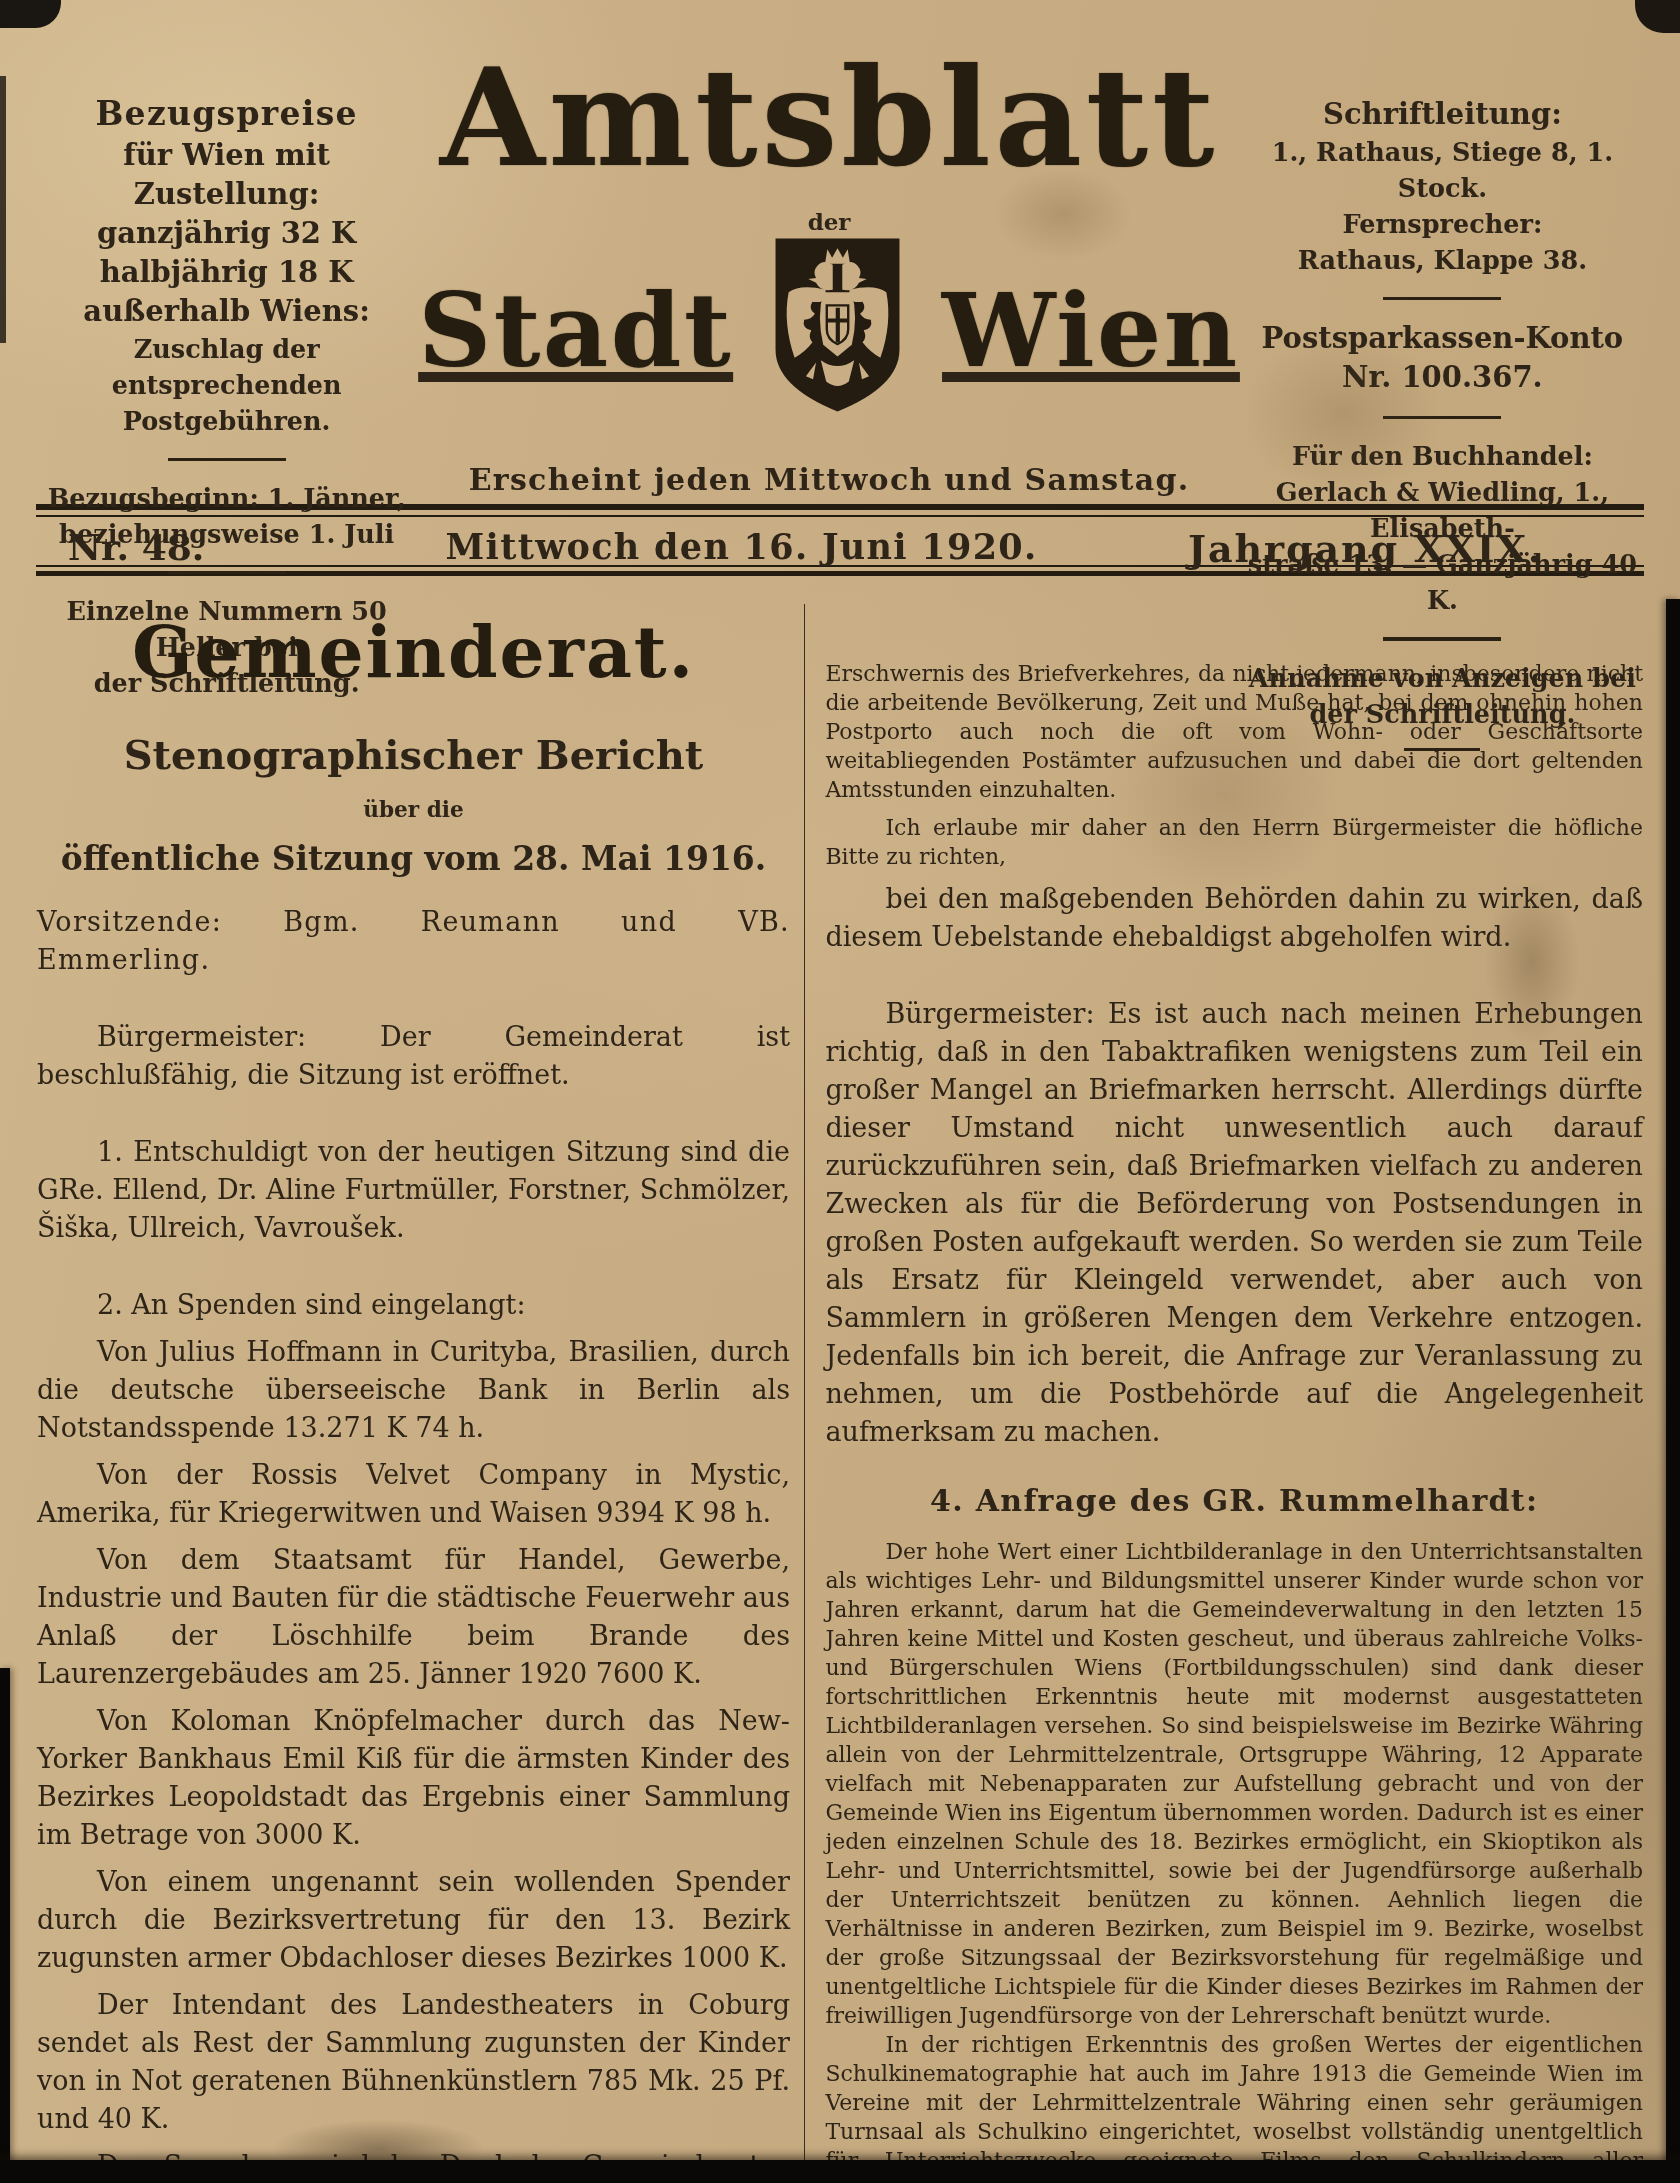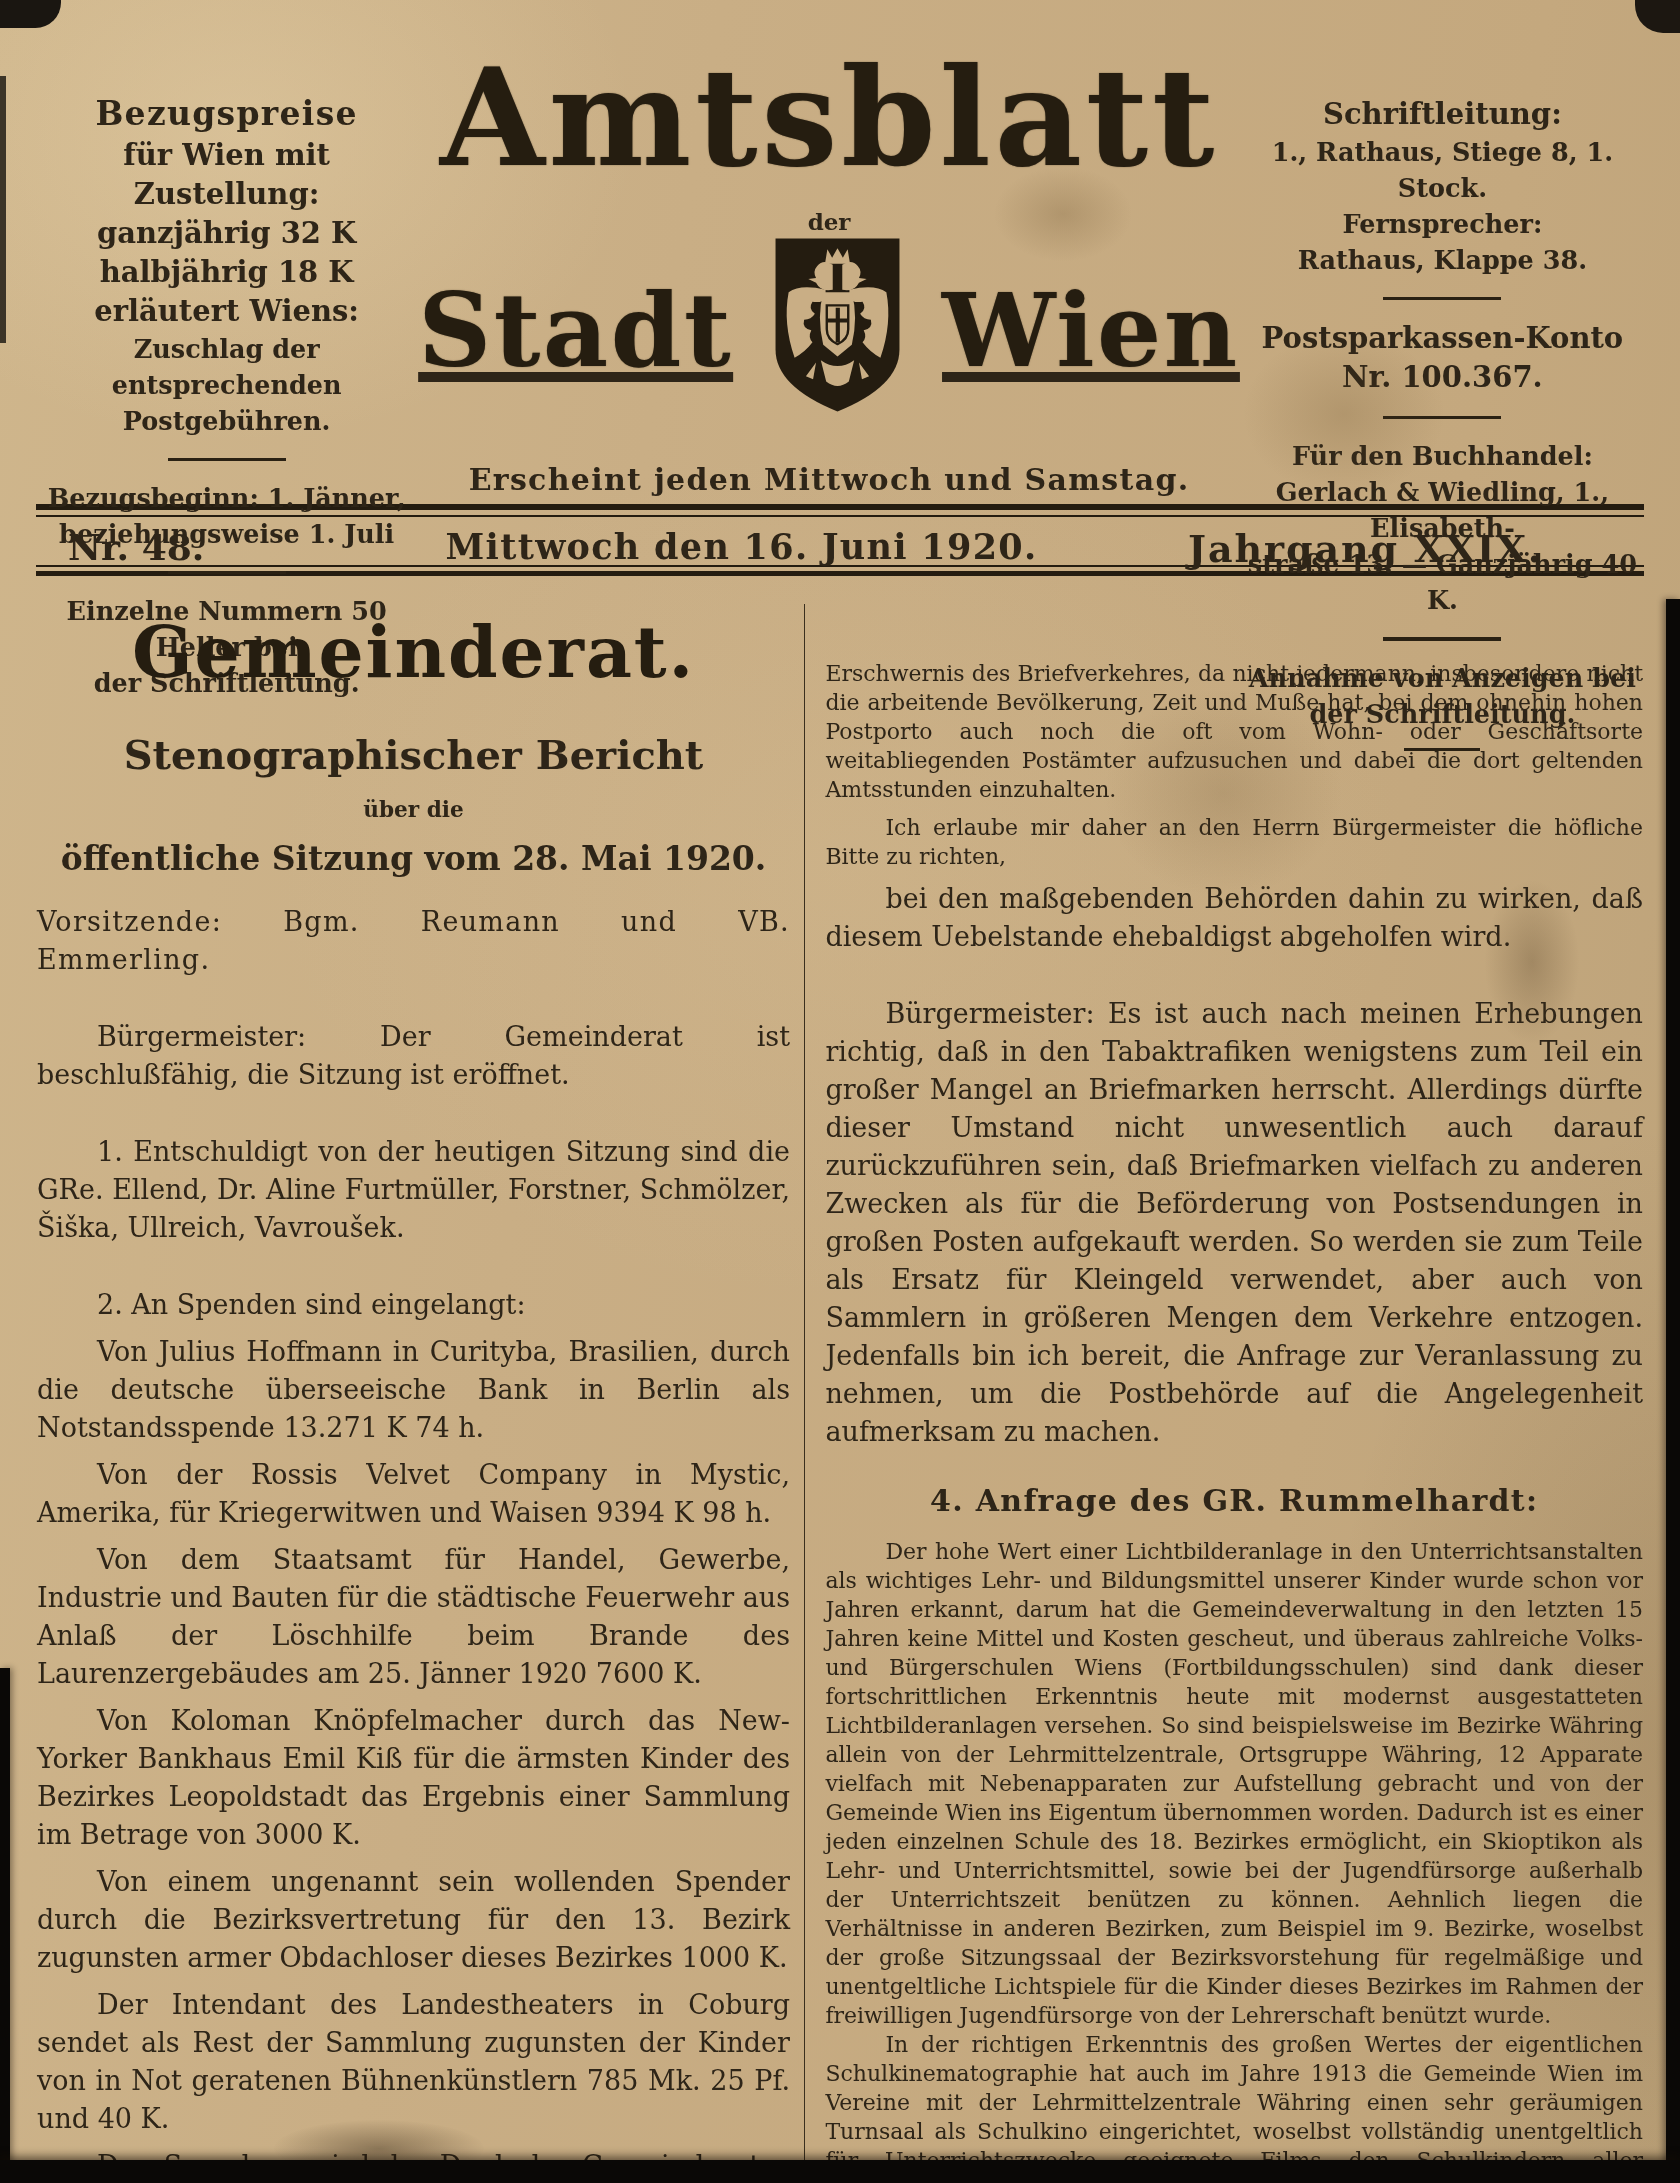--- a/index.html
+++ b/index.html
@@ -77,21 +77,21 @@
 
 <div class="page">
 
   <div class="masthead">
 
     <div class="mh-side mh-left">
       <div class="mh-line lg">Bezugspreise</div>
       <div class="mh-line md">für Wien mit Zustellung:</div>
       <div class="mh-line md">ganzjährig 32 K</div>
       <div class="mh-line md">halbjährig 18 K</div>
-      <div class="mh-line md">erläutert Wiens:</div>
+      <div class="mh-line md">außerhalb Wiens:</div>
       <div class="mh-line">Zuschlag der entsprechenden</div>
       <div class="mh-line">Postgebühren.</div>
       <div class="mini-rule"></div>
       <div class="mh-line">Bezugsbeginn: 1. Jänner,</div>
       <div class="mh-line">beziehungsweise  1. Juli</div>
       <div class="mini-rule"></div>
       <div class="mh-line">Einzelne Nummern 50 Heller bei</div>
       <div class="mh-line">der Schriftleitung.</div>
     </div>
 
@@ -147,21 +147,21 @@
     <span class="volume">Jahrgang XXIX.</span>
   </div>
   <div class="rule-double-bottom"></div>
 
   <div class="columns">
 
     <div class="col-left">
       <h1 class="headline">Gemeinderat.</h1>
       <div class="subhead1">Stenographischer Bericht</div>
       <div class="subhead2">über die</div>
-      <div class="subhead3">öffentliche Sitzung vom 28. Mai 1920.</div>
+      <div class="subhead3">öffentliche Sitzung vom 28. Mai 1916.</div>
 
       <p class="p noindent spaced">Vorsitzende: Bgm. Reumann und VB. Emmerling.</p>
       <p class="p gap">Bürgermeister: Der Gemeinderat ist beschlußfähig, die Sitzung ist eröffnet.</p>
       <p class="p gap">1. Entschuldigt von der heutigen Sitzung sind die GRe. Ellend, Dr. Aline Furtmüller, Forstner, Schmölzer, Šiška, Ullreich, Vavroušek.</p>
       <p class="p gap">2. An Spenden sind eingelangt:</p>
       <p class="p gap-sm">Von Julius Hoffmann in Curityba, Brasilien, durch die deutsche überseeische Bank in Berlin als Notstandsspende 13.271 K 74 h.</p>
       <p class="p gap-sm">Von der Rossis Velvet Company in Mystic, Amerika, für Kriegerwitwen und Waisen 9394 K 98 h.</p>
       <p class="p gap-sm">Von dem Staatsamt für Handel, Gewerbe, Industrie und Bauten für die städtische Feuerwehr aus Anlaß der Löschhilfe beim Brande des Laurenzergebäudes am 25. Jänner 1920 7600 K.</p>
       <p class="p gap-sm">Von Koloman Knöpfelmacher durch das New-Yorker Bankhaus Emil Kiß für die ärmsten Kinder des Bezirkes Leopoldstadt das Ergebnis einer Sammlung im Betrage von 3000 K.</p>
       <p class="p gap-sm">Von einem ungenannt sein wollenden Spender durch die Bezirksvertretung für den 13. Bezirk zugunsten armer Obdachloser dieses Bezirkes 1000 K.</p>

